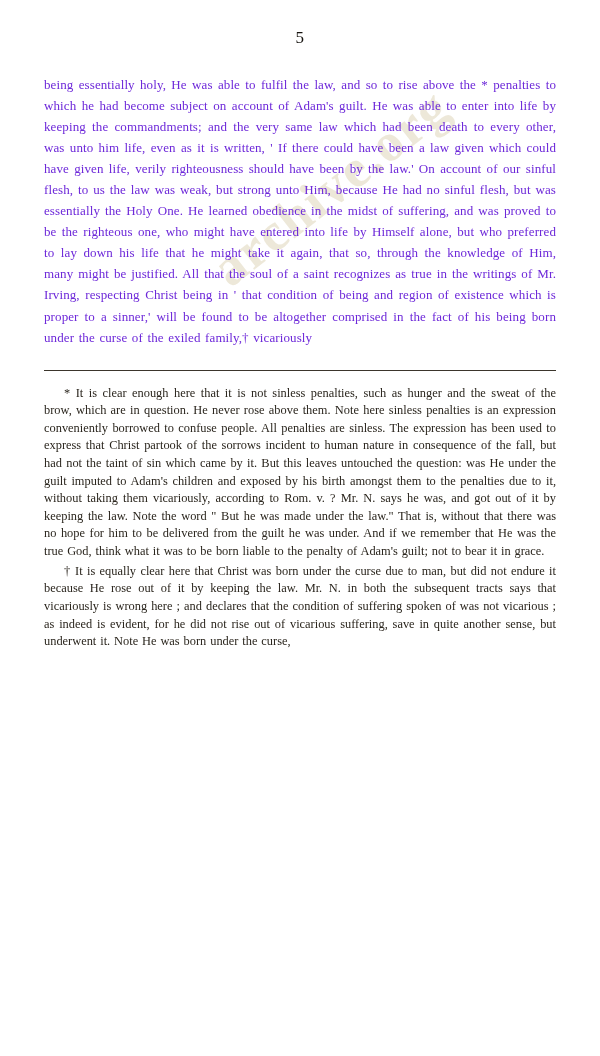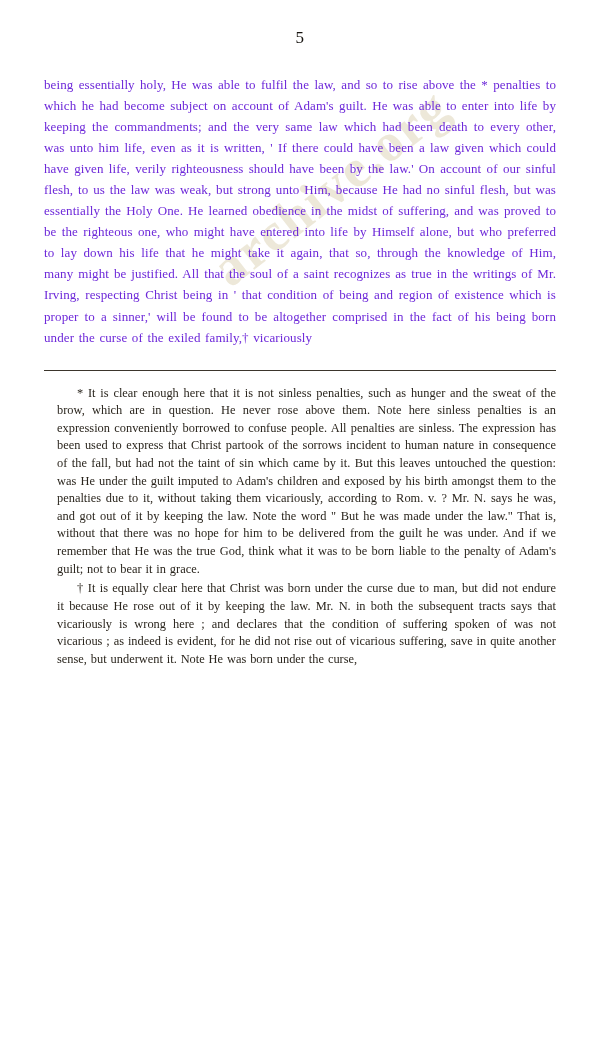--- a/index.html
+++ b/index.html
@@ -74,21 +74,21 @@
   }
 
   .footnotes {
     font-size: 12.4px;
     line-height: 1.42;
     text-align: justify;
     color: #2a251d;
     word-spacing: 0.8px;
   }
   .footnotes p {
-    margin: 0 0 2px 13px;
+    margin: 0 0 2px 0;
   }
   .footnotes .fn-indent {
     text-indent: 20px;
   }
   .bottom-fade {
     position: absolute;
     left: 0;
     right: 0;
     bottom: 0;
     height: 26px;

